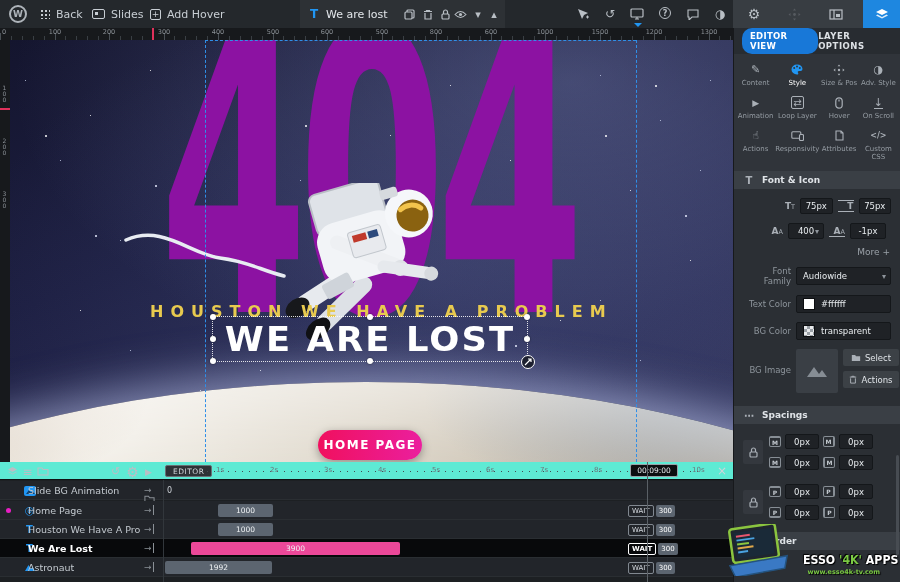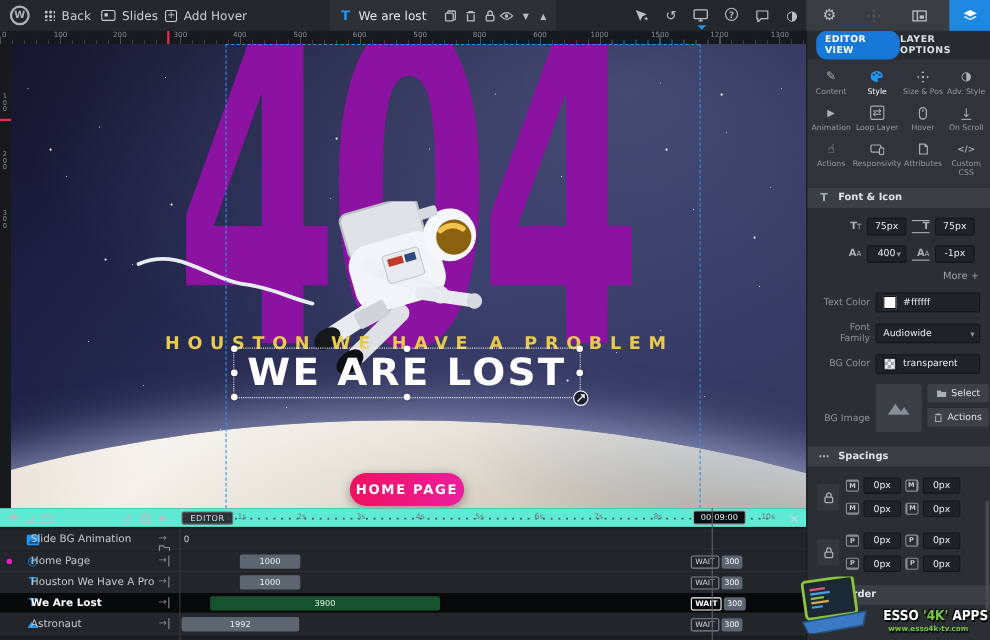--- a/index.html
+++ b/index.html
@@ -108,21 +108,21 @@
   .tl-row .rname{position:absolute;left:28px;top:0;height:19px;display:flex;align-items:center;font-size:9.5px;color:#c3c9cf;white-space:nowrap;}
   .tl-row.sel-row .rname{color:#fff;font-weight:bold;}
   .row-ic{position:absolute;left:23px;top:3px;width:13px;height:13px;display:flex;align-items:center;justify-content:center;color:#2196f3;font-size:10px;font-weight:bold;}
   .pink-dot{position:absolute;left:6px;top:7px;width:5px;height:5px;border-radius:50%;background:#e91ec4;}
   .i-target::before{content:"◎";font-size:11px;font-weight:normal;}
   .end-ic{position:absolute;left:144px;top:4px;color:#8a9096;font-size:9px;border-right:1.2px solid #8a9096;padding-right:1px;line-height:10px;}
   .end-ic::before{content:"→";}
   .tl-split{position:absolute;left:163px;top:18px;bottom:0;width:1px;background:#32373c;}
   .tl-bar{position:absolute;top:3px;height:13px;background:#5c6570;border-radius:2px;color:#f0f3f5;font-size:7.5px;
     display:flex;align-items:center;justify-content:center;cursor:pointer;}
-  .tl-bar.blue{background:#14532d;}
+  .tl-bar.blue{background:#ec4899;}
   .zero-lbl{position:absolute;left:167px;top:5px;font-size:8px;color:#cfd4d9;}
   .wait{position:absolute;left:628px;top:3px;height:13px;display:flex;align-items:center;}
   .wait .w1{border:1px solid #818890;color:#d6dbe0;font-size:7px;padding:1px 3px;border-radius:2px;}
   .wait .w2{background:#5c6570;color:#fff;font-size:7px;padding:2px 3px;border-radius:2px;margin-left:2px;}
   .sel-row .wait .w1{border-color:#fff;color:#fff;font-weight:bold;}
   .playhead{position:absolute;left:647px;top:0;bottom:0;width:1px;background:#5a6066;}
 
   
   .rpanel{position:absolute;left:733px;top:28px;width:167px;height:554px;background:#2b2f34;border-left:1px solid #17191c;z-index:36;overflow:hidden;}
   .rp-head{height:26px;background:#282c31;display:flex;align-items:center;justify-content:space-between;padding:0 8px;}
@@ -544,59 +544,59 @@
         <span class="tic i-code"></span>
         <span>Custom CSS</span>
       </div>
     </div>
 
     <div class="sec-head">
       <span class="sic">T</span>
       <span>Font &amp; Icon</span>
     </div>
     <div class="rp-row">
-      <span class="fi-ic" style="margin-left:24px">T<small>T</small></span>
+      <span class="fi-ic" style="margin-left:36px">T<small>T</small></span>
       <span class="inp">75px</span>
       <span class="fi-ic" style="border-top:1px solid #aab0b7;border-bottom:1px solid #aab0b7">T</span>
       <span class="inp">75px</span>
     </div>
     <div class="rp-row">
       <span class="fi-ic" style="margin-left:24px">A<small>A</small></span>
       <span class="inp" style="position:relative">
         <span>400</span>
         <span class="sel-caret"></span>
       </span>
       <span class="fi-ic" style="border-bottom:1px solid #aab0b7">A<small>A</small></span>
       <span class="inp">-1px</span>
     </div>
     <div class="more">More +</div>
     <div class="rp-row">
+      <span class="rp-lbl">Font Family</span>
+      <span class="inp wide">
+        <span>Audiowide</span>
+        <span class="sel-caret"></span>
+      </span>
+    </div>
+    <div class="rp-row">
       <span class="rp-lbl">Text Color</span>
       <span class="inp wide">
         <span class="swatch"></span>
         <span>#ffffff</span>
-      </span>
-    </div>
-    <div class="rp-row">
-      <span class="rp-lbl">Font Family</span>
-      <span class="inp wide">
-        <span>Audiowide</span>
-        <span class="sel-caret"></span>
       </span>
     </div>
 
     <div class="rp-row">
       <span class="rp-lbl">BG Color</span>
       <span class="inp wide">
         <span class="swatch checker"></span>
         <span>transparent</span>
       </span>
     </div>
     <div class="rp-row" style="align-items:flex-start">
-      <span class="rp-lbl" style="margin-top:27px">BG Image</span>
+      <span class="rp-lbl" style="margin-top:16px">BG Image</span>
       <span class="thumb">
         <svg class="ic" width="22" height="14" viewBox="0 0 22 14">
             <path d="M1,13 L8,3 L13,10 L16,6 L21,13 Z" fill="#868d94"></path>
           </svg>
       </span>
       <span style="display:flex;flex-direction:column;gap:5px">
         <span class="mini-btn">
           <svg class="ic" width="10" height="8" viewBox="0 0 12 9">
               <path d="M1,1 h4 l1,1.5 h5 v5.5 h-10 Z" fill="#aab0b7"></path>
             </svg>

